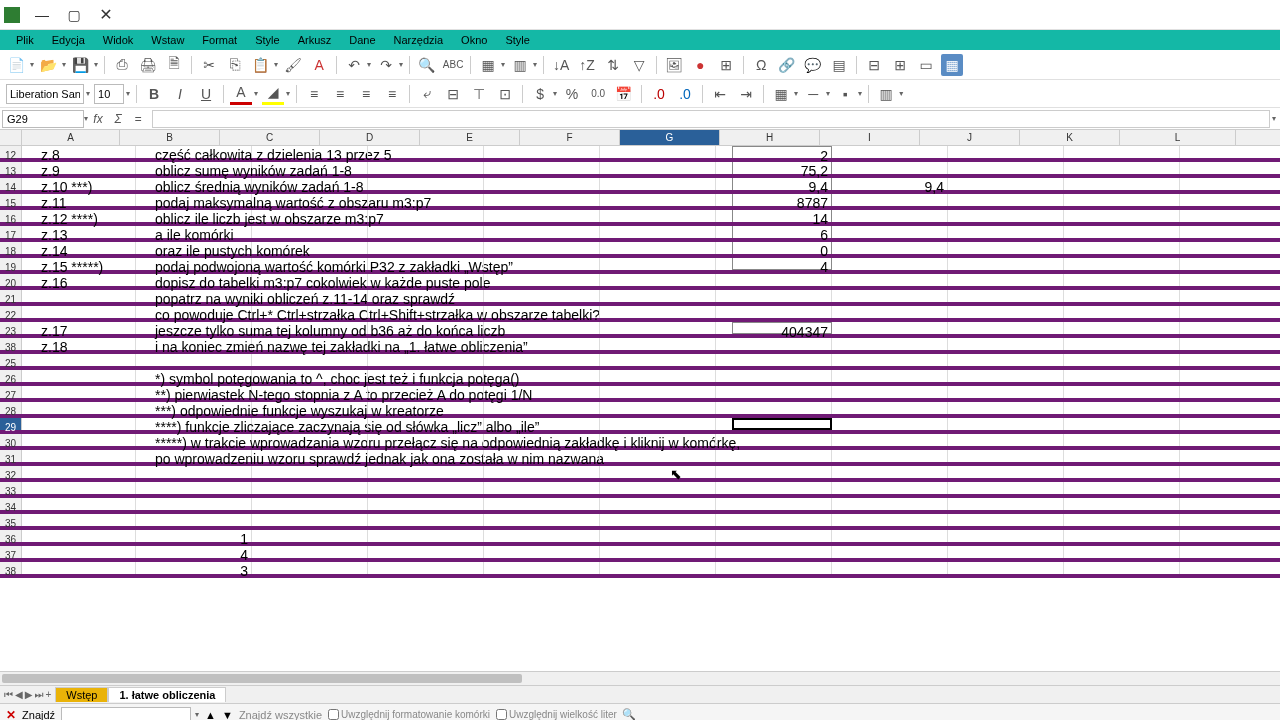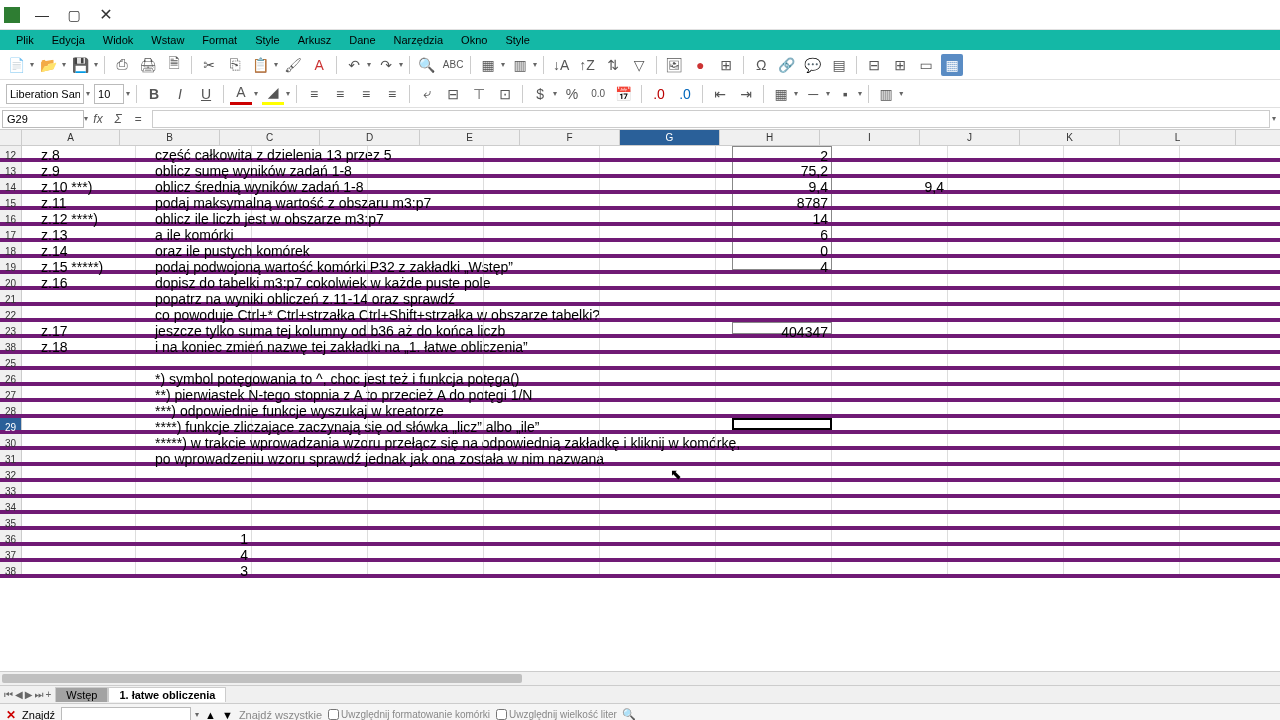--- a/index.html
+++ b/index.html
@@ -50,21 +50,21 @@
 .sb-icon { width: 22px; height: 22px; display: flex; align-items: center; justify-content: center; font-size: 14px; }
 
 .scrollbar-v { width: 14px; background: #f0f0f0; border-left: 1px solid #ccc; position: relative; }
 .scrollbar-v::before { content: ""; position: absolute; top: 140px; left: 2px; right: 2px; height: 90px; background: #c0c0c0; border-radius: 2px; }
 .scrollbar-h { height: 14px; background: #f0f0f0; border-top: 1px solid #ccc; position: relative; margin-right: 14px; }
 .scrollbar-h::before { content: ""; position: absolute; left: 2px; top: 2px; bottom: 2px; width: 520px; background: #c0c0c0; border-radius: 2px; }
 
 .tabs-bar { height: 18px; display: flex; align-items: center; background: #f0f0f0; border-top: 1px solid #ccc; font-size: 11px; }
 .tabs-nav { display: flex; gap: 2px; padding: 0 4px; }
 .tabs-nav span { font-size: 10px; color: #666; cursor: pointer; }
-.tab { padding: 1px 10px; border: 1px solid #ccc; background: #a3a3a3; border-bottom: none; font-size: 11px; }
+.tab { padding: 1px 10px; border: 1px solid #ccc; background: #eab308; border-bottom: none; font-size: 11px; }
 .tab.active { background: #fff; font-weight: bold; }
 
 .find-bar { height: 22px; display: flex; align-items: center; gap: 6px; padding: 0 6px; background: #f5f5f5; border-top: 1px solid #ccc; font-size: 11px; }
 .find-x { color: #c00; font-weight: bold; font-size: 12px; }
 .find-input { width: 130px; height: 16px; border: 1px solid #bbb; background: #fff; }
 .find-cb { display: flex; align-items: center; gap: 2px; color: #888; font-size: 10px; }
 .find-cb input { width: 11px; height: 11px; }
 
 .cursor-pointer { position: absolute; left: 670px; top: 466px; font-size: 14px; color: #000; pointer-events: none; z-index: 100; }
 

